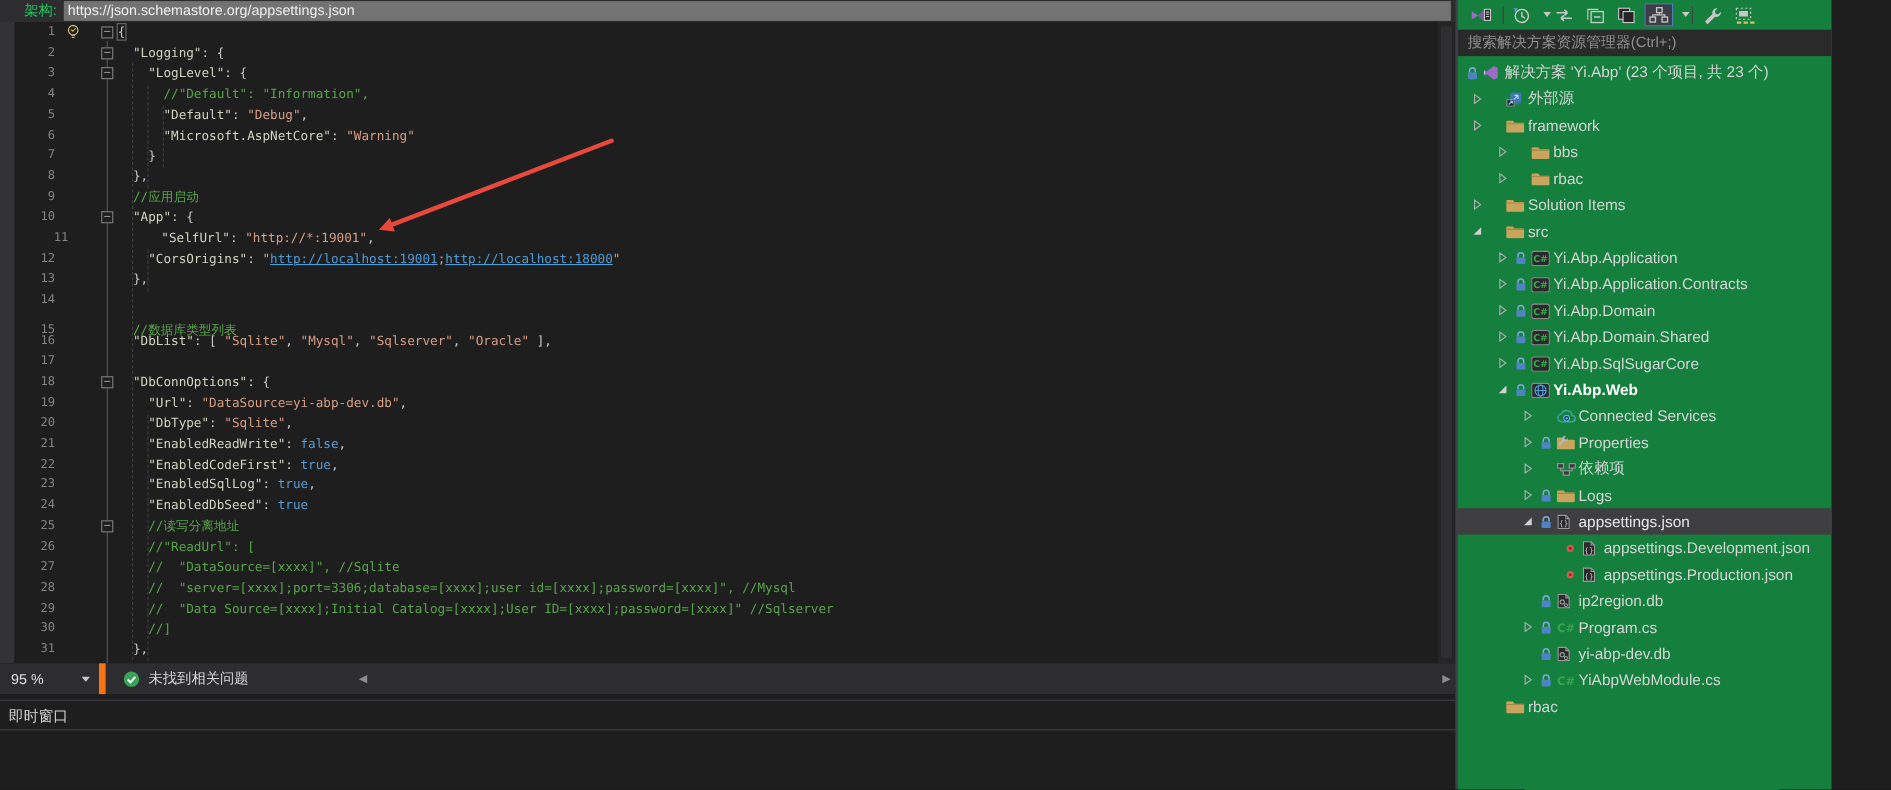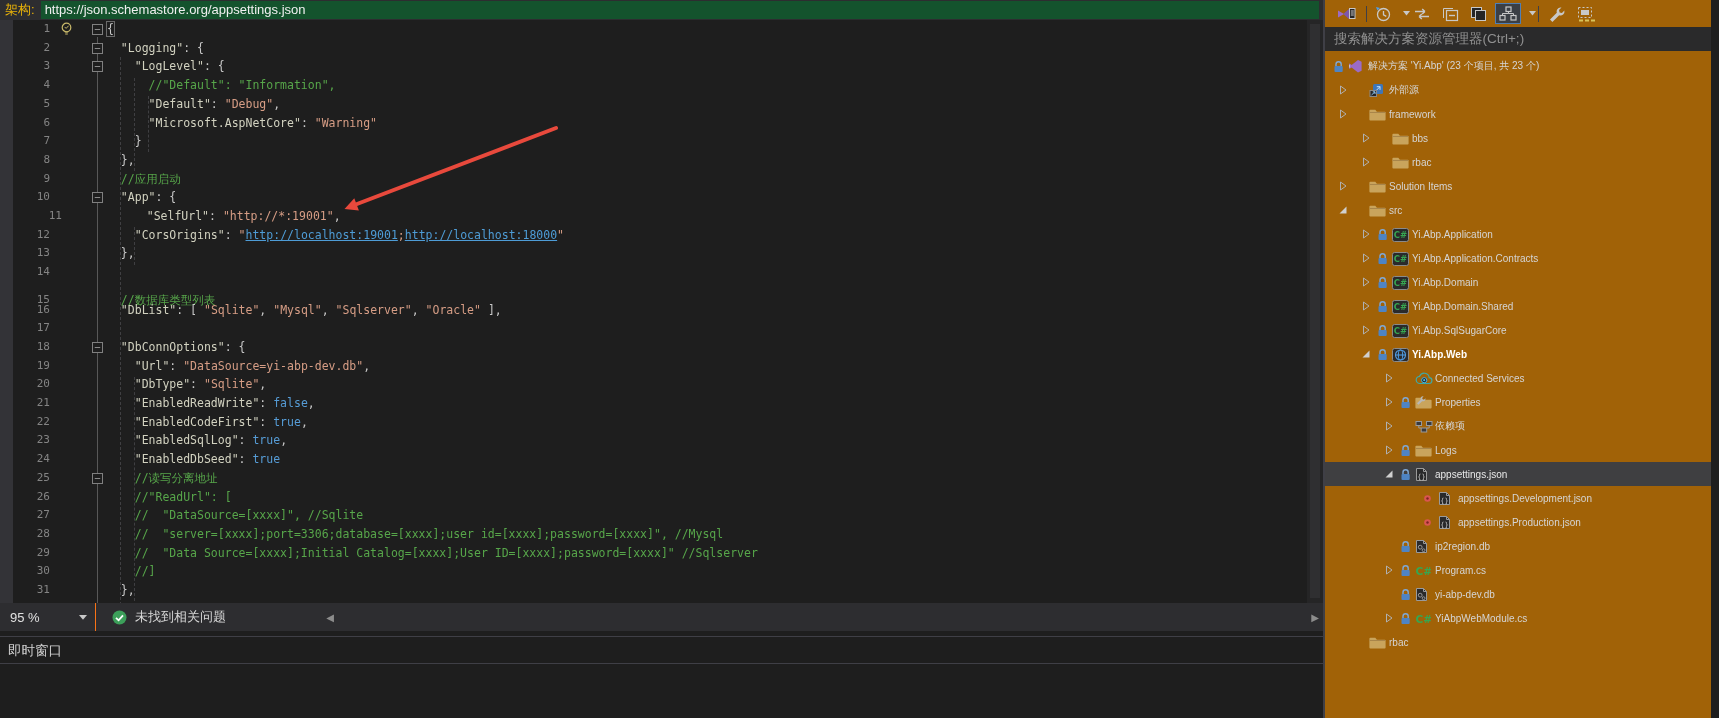--- a/index.html
+++ b/index.html
@@ -6,22 +6,22 @@
   html,body { background:#111; }
   #root {
     position:relative; width:1719px; height:718px; overflow:hidden;
     background:#1E1E1E;
     font-family:"Liberation Sans","DejaVu Sans",sans-serif;
     cursor:default;
   }
   
   #schema-bar { position:absolute; left:0; top:0; width:1323px; height:20px;
     background:#2D2D30; display:flex; align-items:center; }
-  #schema-bar .lbl { color:#eab308; font-size:13px; padding:0 6px 0 5px; white-space:nowrap; }
-  #schema-combo { flex:1; height:18px; margin-right:4px; background:#14532d;
+  #schema-bar .lbl { color:#22c55e; font-size:13px; padding:0 6px 0 22px; white-space:nowrap; }
+  #schema-combo { flex:1; height:18px; margin-right:4px; background:#737373;
     color:#F0F0F0; font-size:13px; line-height:18px; padding-left:4px; white-space:nowrap; overflow:hidden; }
   
   #editor { position:absolute; left:0; top:20px; width:1323px; height:583px; background:#1E1E1E; overflow:hidden; }
   #glyph-margin { position:absolute; left:0; top:0; width:13px; height:100%; background:#333337; }
   #fold-line { position:absolute; left:97px; top:17px; width:1px; height:578px; background:#585858; }
   .iguide { position:absolute; width:0; border-left:1px dashed #3F3F42; }
   .cline { position:absolute; left:0; width:100%; height:18.7px; }
   .cline .num { position:absolute; left:0; top:0; width:50px; text-align:right;
     color:#848484; font:11px "DejaVu Sans Mono",monospace; line-height:18.7px; }
   .cline .bulb { position:absolute; left:60px; top:2px; }
@@ -31,52 +31,52 @@
   .cline .code { position:absolute; left:107px; top:0; white-space:pre;
     font:11.5px "DejaVu Sans Mono","DejaVu Sans",monospace; line-height:18.7px; }
   .tok-p { color:#C8C8C8; } .tok-k { color:#D2D2C0; } .tok-s { color:#D69D85; }
   .tok-c { color:#57A64A; } .tok-b { color:#569CD6; }
   .tok-l { color:#4E9CD6; text-decoration:underline; }
   .tok-bx { color:#C8C8C8; outline:1px solid #6A6A6A; }
   
   #ed-status { position:absolute; left:0; top:603px; width:1323px; height:28px;
     background:#2D2D30; display:flex; align-items:center; }
   #zoom-select { width:96px; height:100%; display:flex; align-items:center; justify-content:space-between;
-    padding:0 8px 0 10px; border-right:1px solid #f97316; color:#E0E0E0; font-size:13px; }
+    padding:0 8px 0 10px; border-right:6px solid #f97316; color:#E0E0E0; font-size:13px; }
   #health-check { margin-left:16px; display:flex; align-items:center; }
   #health-msg { margin-left:8px; color:#D8D8D8; font-size:13px; white-space:nowrap; }
   #hscroll { flex:1; height:100%; margin-left:96px; display:flex; align-items:center; justify-content:space-between; }
   .scroll-arrow { width:16px; text-align:center; color:#8C8C8C; font-size:10px; }
   #hscroll-track { flex:1; height:8px; background:#2D2D30; }
   
   #immediate { position:absolute; left:0; top:636px; width:1323px; height:82px;
     background:#1E1E1E; border-top:1px solid #3F3F46; }
   #immediate .title { height:27px; line-height:27px; padding-left:8px; color:#D0D0D0;
     font-size:13.5px; border-bottom:1px solid #3F3F46; }
   
   #vscroll { position:absolute; left:1307px; top:20px; width:16px; height:583px; background:#252526; }
   #vscroll .thumb { position:absolute; left:3px; top:4px; width:10px; height:574px; background:#2F2F31; }
   
   #divider { position:absolute; left:1323px; top:0; width:2px; height:718px; background:#3F3F46; }
   
-  #solution-explorer { position:absolute; left:1325px; top:0; width:386px; height:718px; background:#a16207; overflow:hidden; }
+  #solution-explorer { position:absolute; left:1325px; top:0; width:340px; height:718px; background:#15803d; overflow:hidden; }
   #se-toolbar { height:27px; display:flex; align-items:center; padding-left:8px; }
   .tb-item { display:flex; align-items:center; margin-right:5px; padding:2px 3px; }
   .tb-sep { width:1px; height:16px; background:#3F3F46; margin:0 5px 0 2px; }
   .tb-active { border:1px solid #4E7FB6; background:#3B3F45; }
   .tb-caret { margin-left:3px; display:flex; }
   #se-search { height:24px; line-height:24px; padding-left:9px; background:#2A2A2B;
     color:#909090; font-size:13.5px; white-space:nowrap; overflow:hidden; }
   #se-tree { position:absolute; left:0; top:54px; width:394px; }
   .trow { height:24px; display:flex; align-items:center; white-space:nowrap; }
   .trow.sel { background:#3F3F41; }
   .slot-a { width:15px; display:flex; align-items:center; flex:none; }
   .slot-l { width:15px; display:flex; align-items:center; flex:none; }
   .slot-i { width:20px; display:flex; align-items:center; flex:none; }
-  .tlabel { color:#D5D5D5; font-size:10px; }
+  .tlabel { color:#D5D5D5; font-size:14px; }
   .trow.bold .tlabel { color:#FFFFFF; font-weight:bold; }
   .trow.sel .tlabel { color:#E8E8E8; }
   svg { display:block; }
   #arrow-overlay { position:absolute; left:0; top:0; pointer-events:none; z-index:6; }
 </style>
 </head>
 <body>
 
 <div id="root">
 

